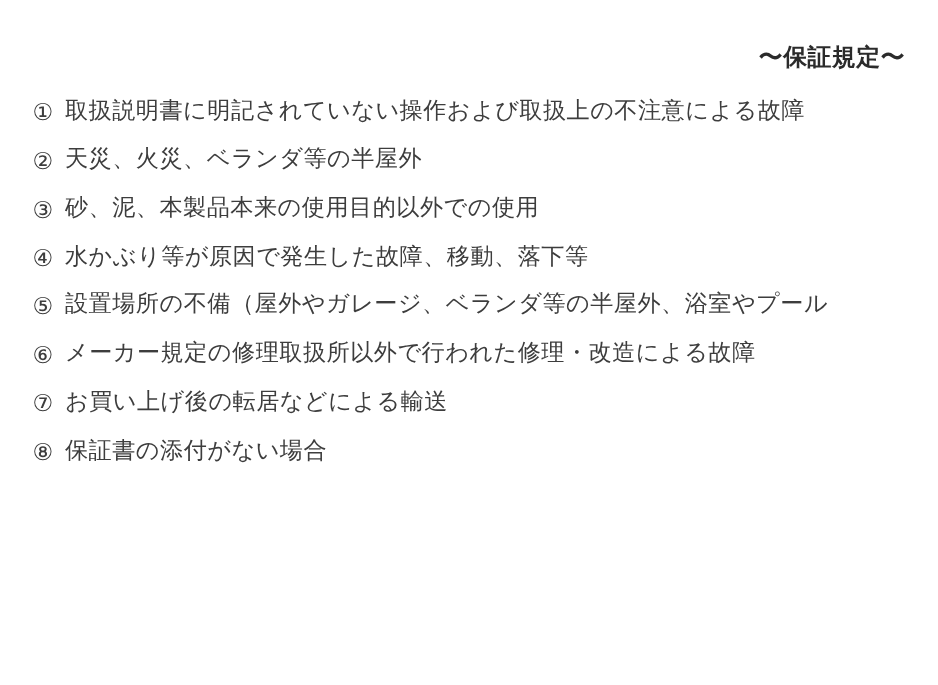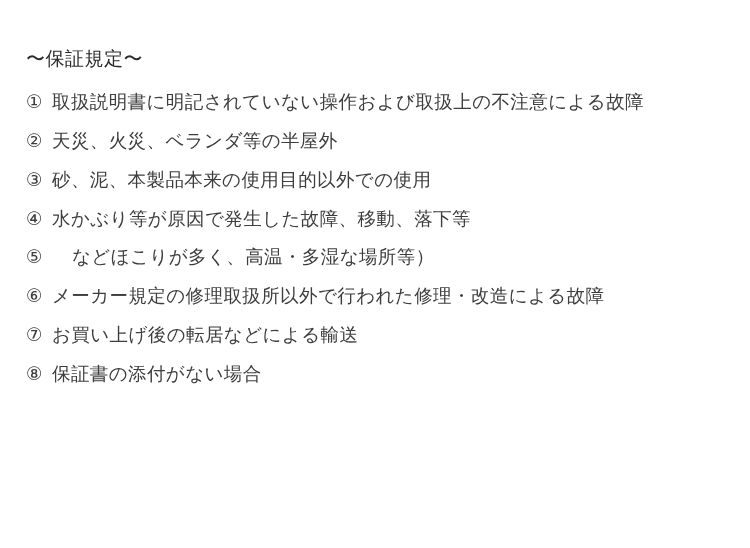--- a/index.html
+++ b/index.html
@@ -16,25 +16,26 @@
   }
   .page {
     box-sizing: border-box;
     width: 750px;
     height: 548px;
     padding: 34px 26px 0 26px;
     background: #ffffff;
   }
   .doc-title {
     font-size: 19px;
-    font-weight: normal;
+    font-weight: bold;
     color: #2b2b2b;
     letter-spacing: 0.5px;
-    margin: 12px 0 14px 0;
+    margin: 0 0 14px 0;
     line-height: 1.4;
+    text-align: right;
   }
   .clause-list {
     list-style: none;
     margin: 0;
     padding: 0;
   }
   .clause {
     display: flex;
     align-items: flex-start;
     font-size: 18.5px;
@@ -46,20 +47,21 @@
   .clause-marker {
     flex: 0 0 auto;
     width: 26px;
     font-size: 18.5px;
     line-height: 1.62;
     color: #3d3d3d;
   }
   .clause-text {
     flex: 1 1 auto;
     text-indent: 0;
+    font-family: Liberation Serif, serif;
   }
   .clause-text .wrap-line {
     display: block;
     padding-left: 20px;
   }
   .clause-text .first-line {
     display: block;
     padding-left: 0;
   }
 </style>
@@ -96,21 +98,21 @@
     <li class="clause">
       <span class="clause-marker">④</span>
       <span class="clause-text">
         <span class="first-line">水かぶり等が原因で発生した故障、移動、落下等</span>
       </span>
     </li>
 
     <li class="clause">
       <span class="clause-marker">⑤</span>
       <span class="clause-text">
-        <span class="wrap-line">などほこりが多く、高温・多湿な場所等）</span>
+        <span class="first-line">設置場所の不備（屋外やガレージ、ベランダ等の半屋外、浴室やプール</span>
       </span>
     </li>
 
     <li class="clause">
       <span class="clause-marker">⑥</span>
       <span class="clause-text">
         <span class="first-line">メーカー規定の修理取扱所以外で行われた修理・改造による故障</span>
       </span>
     </li>
 

